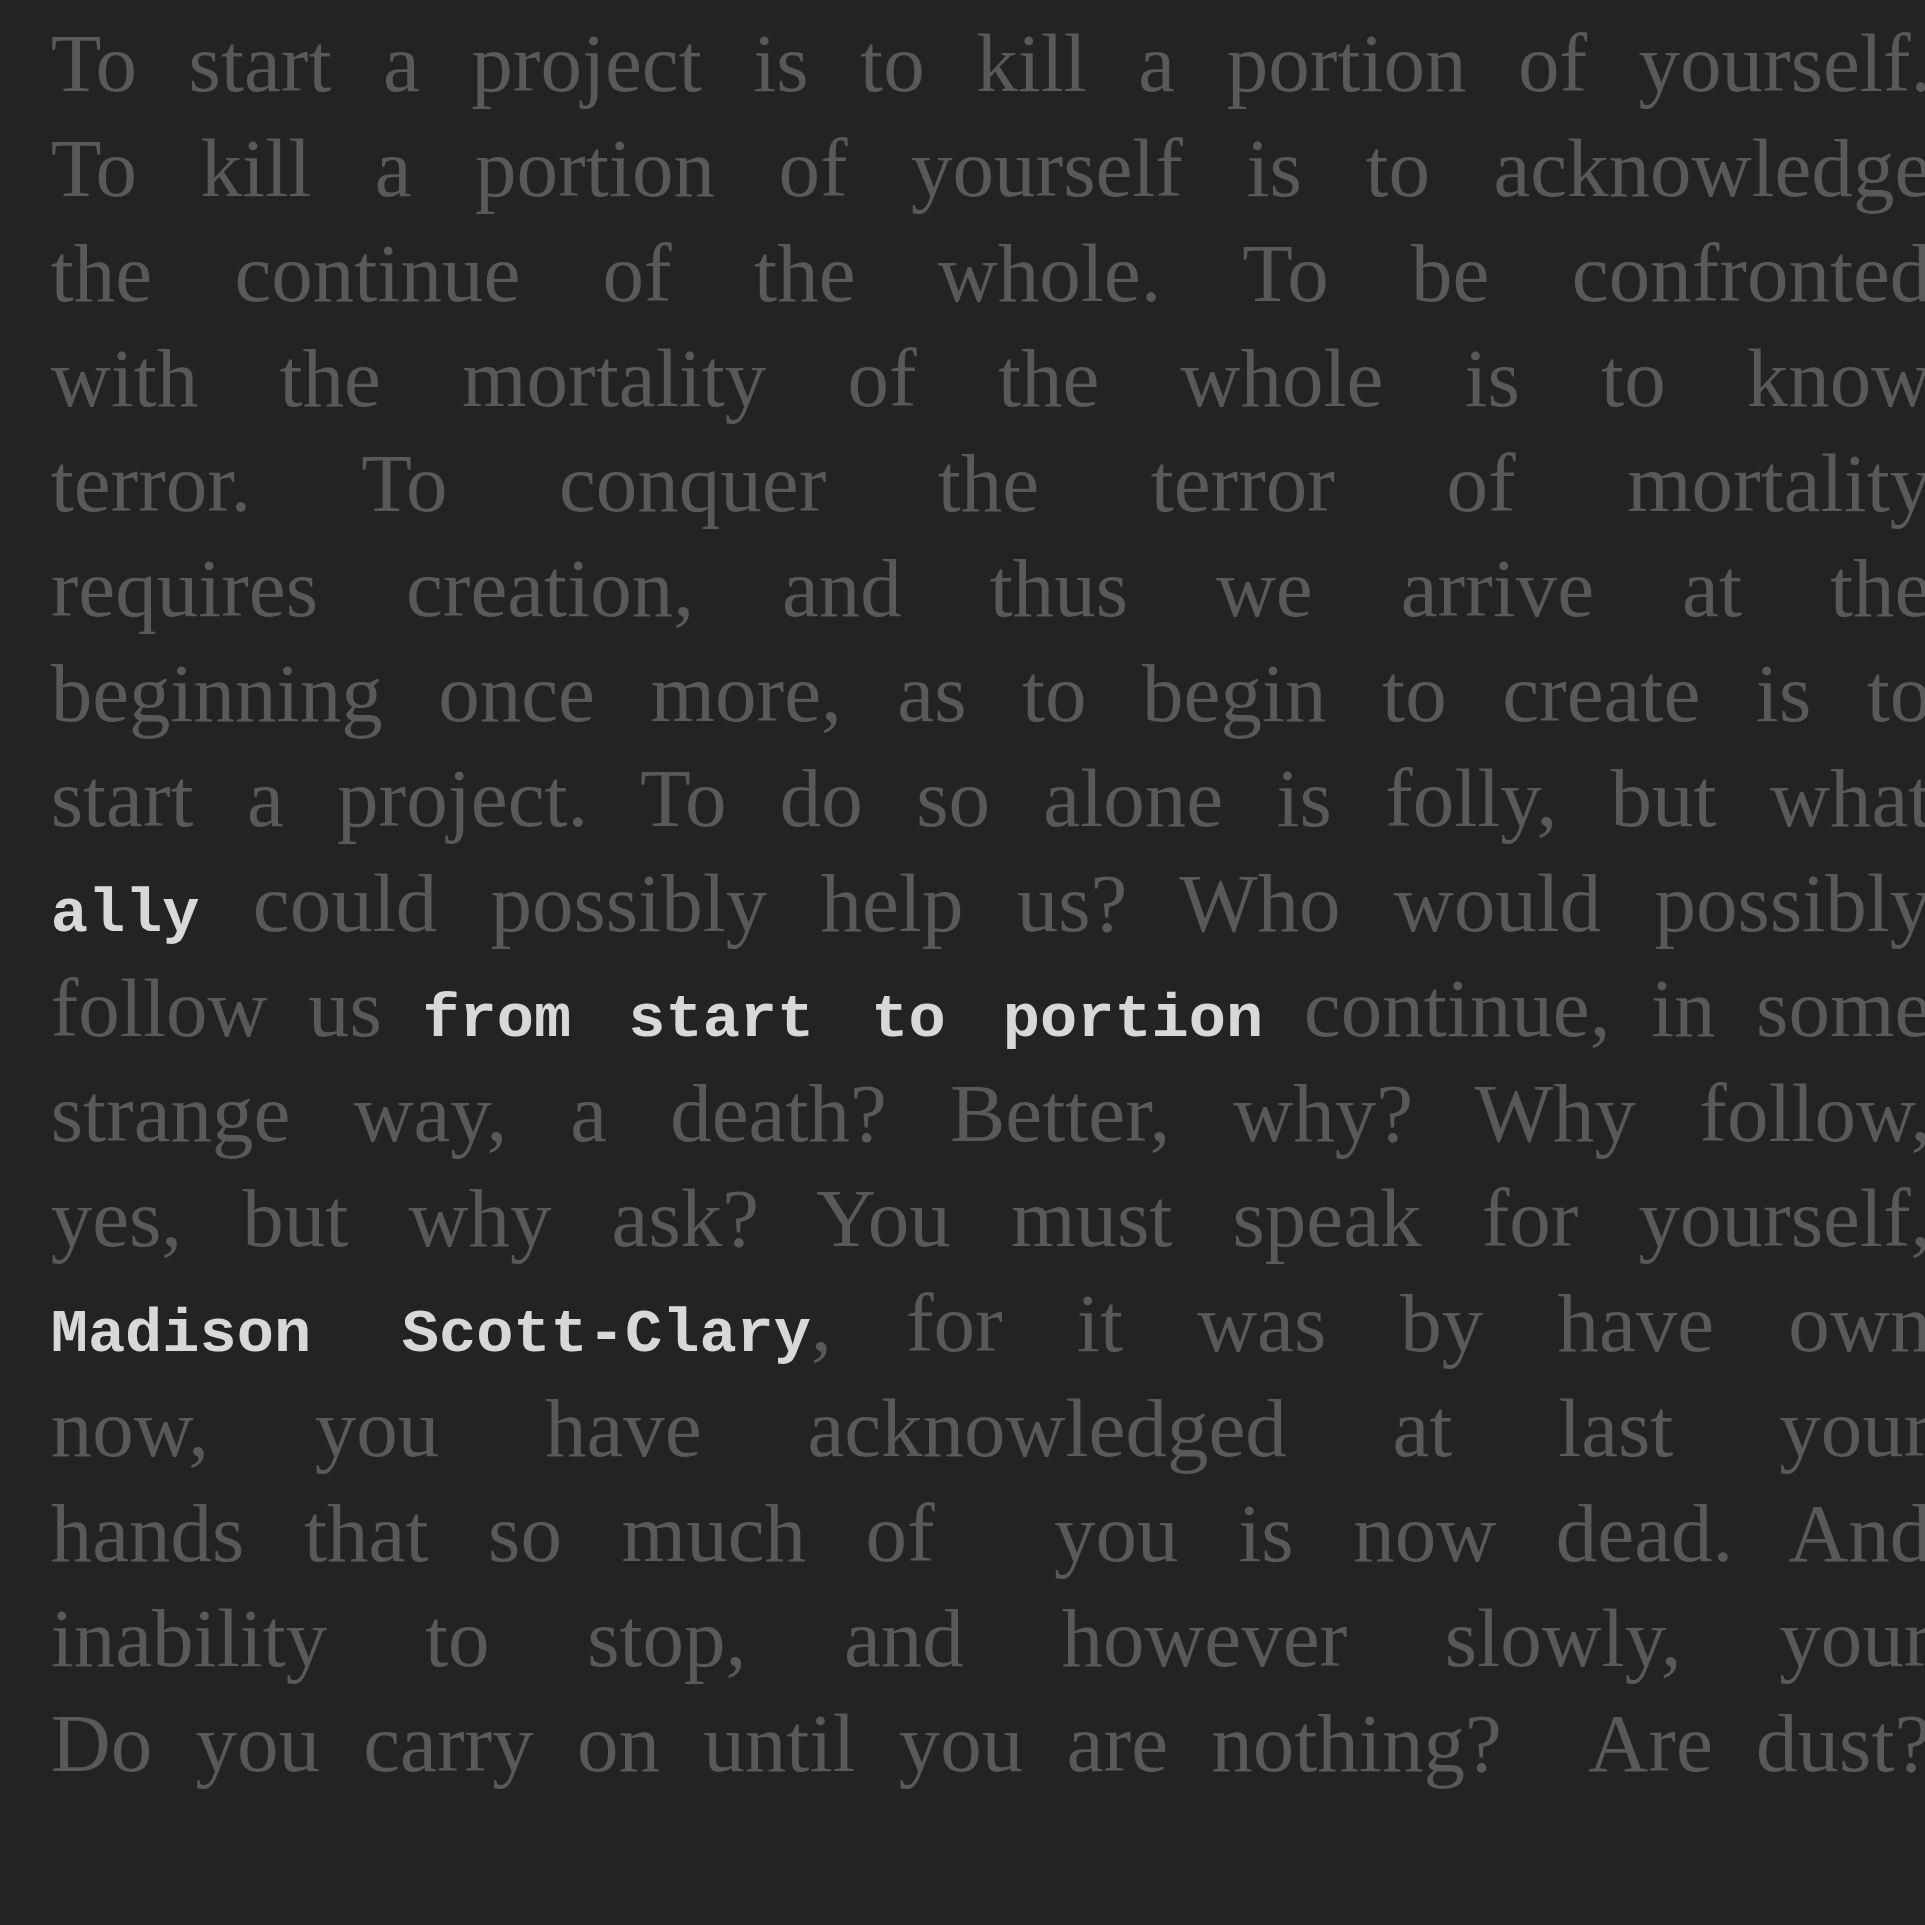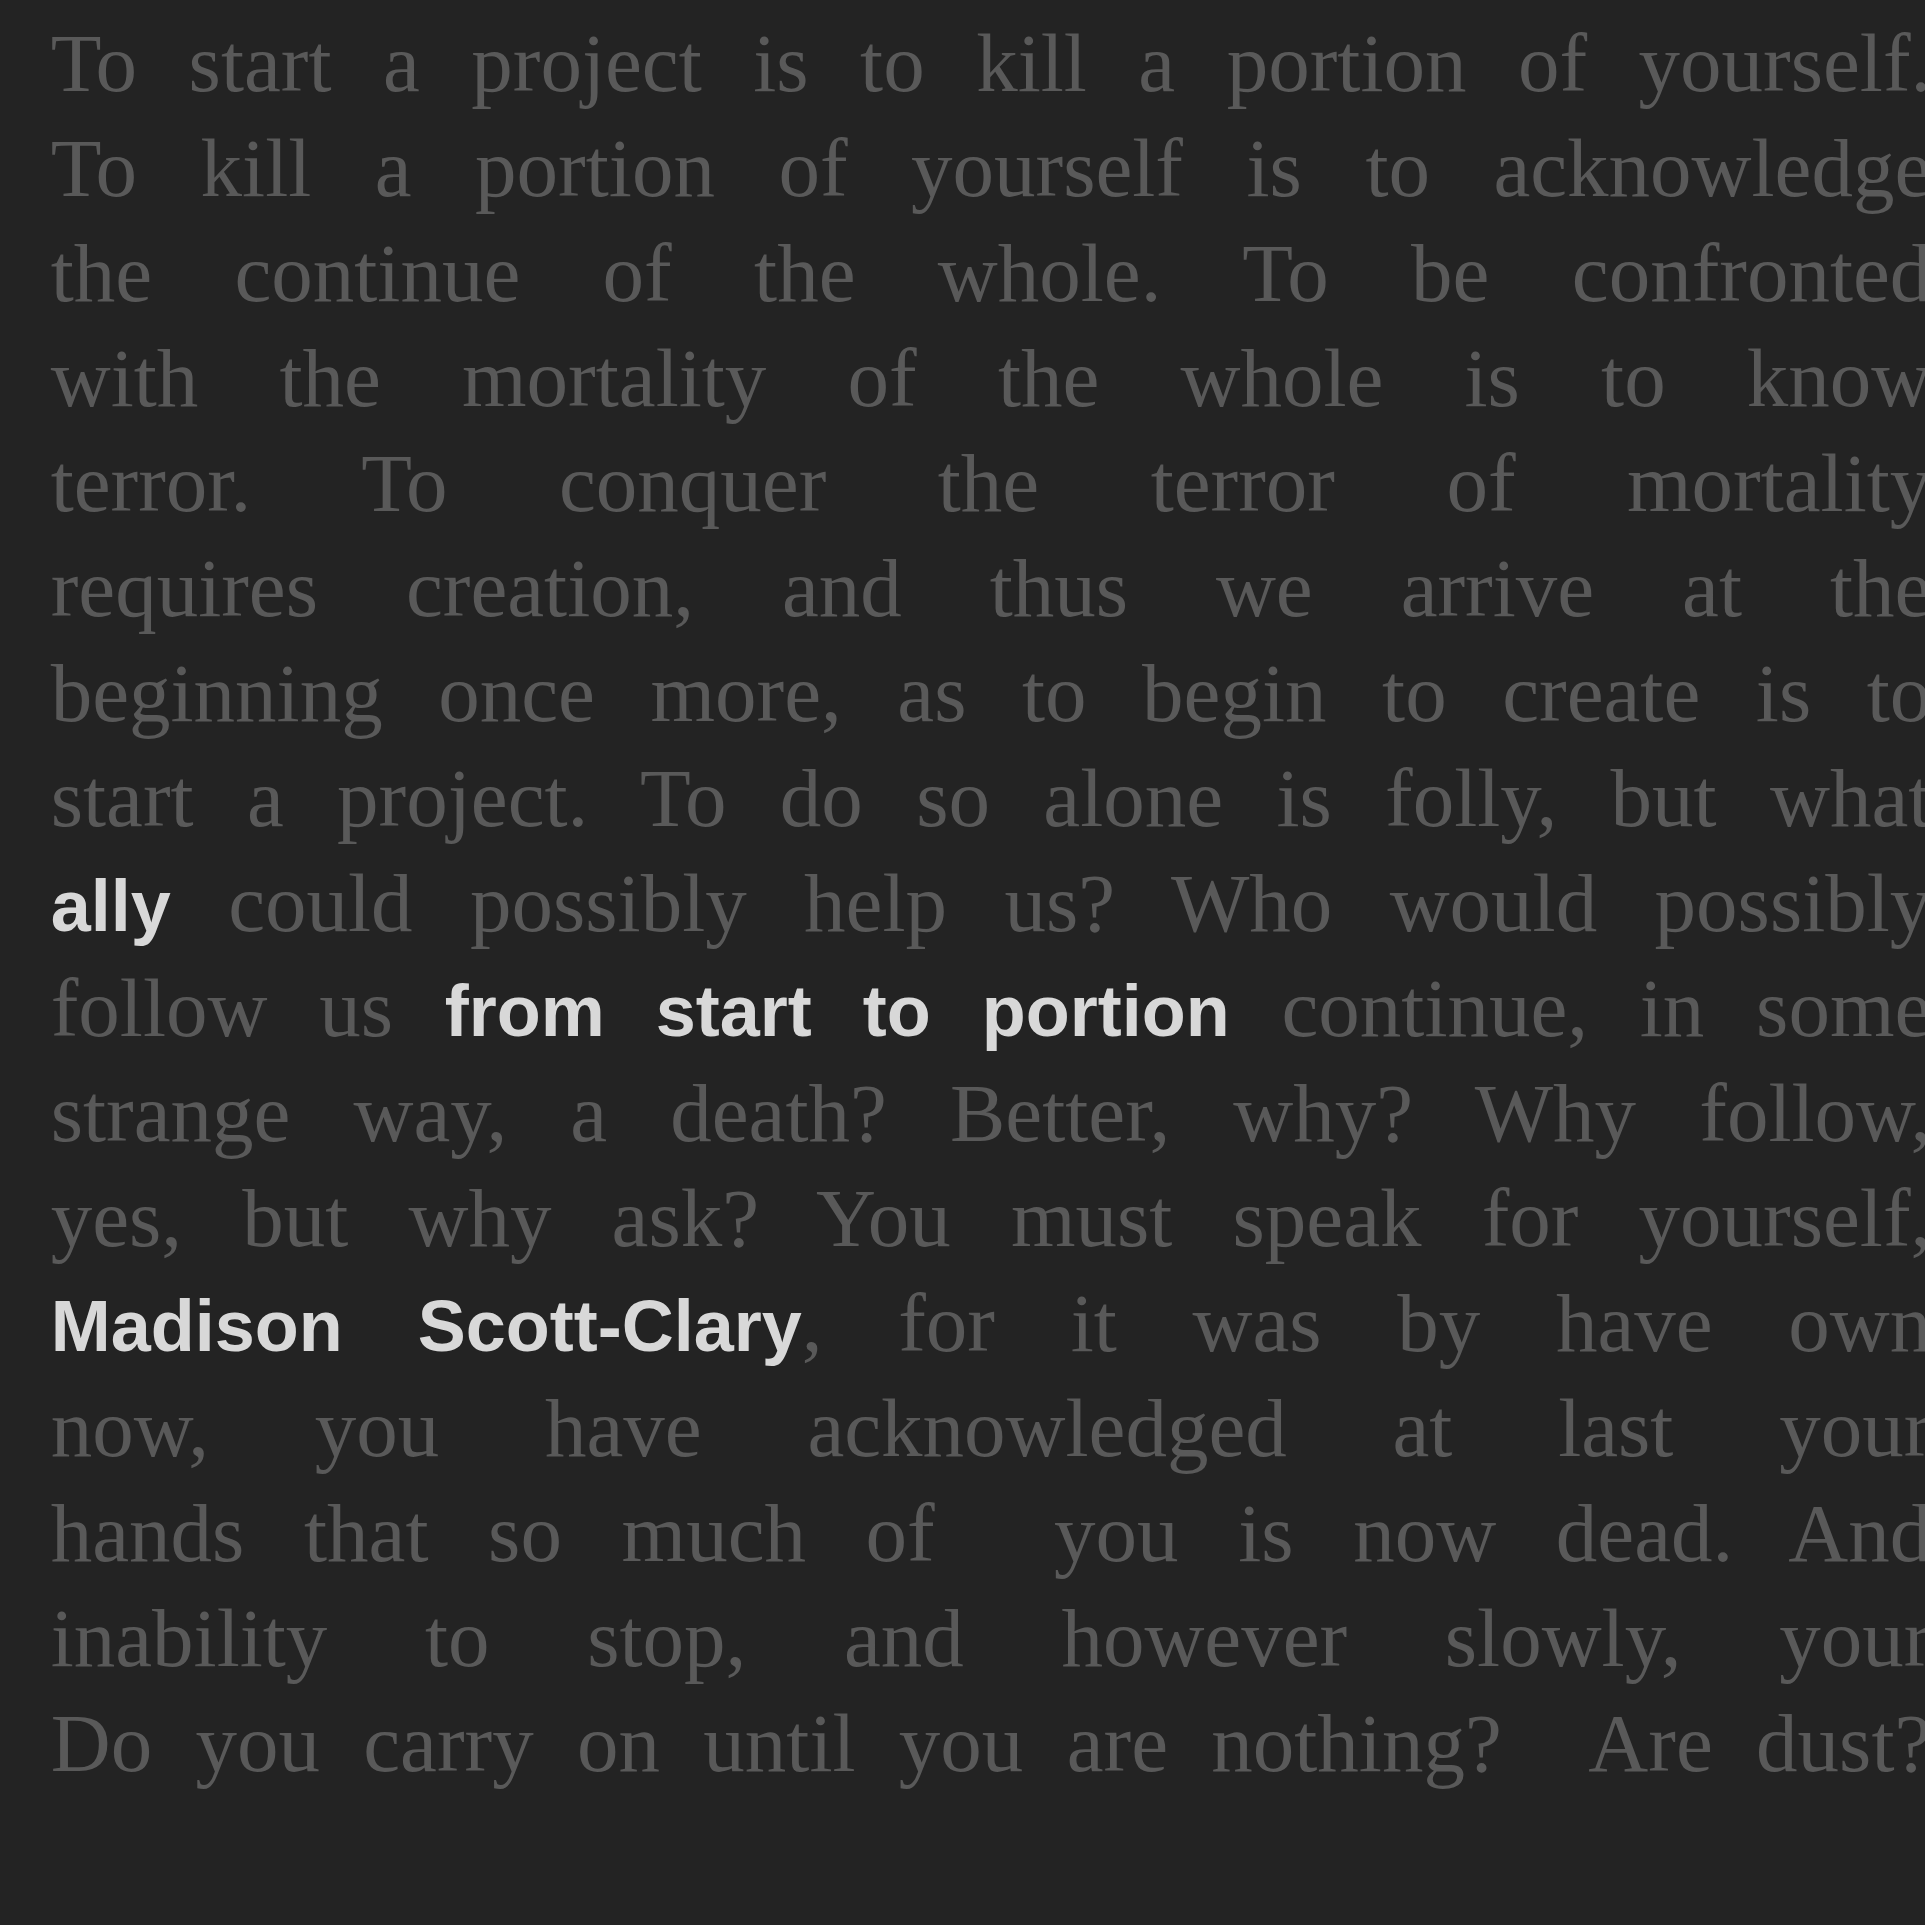--- a/index.html
+++ b/index.html
@@ -34,23 +34,23 @@
     font-size: 83px;
     color: var(--body-color);
     white-space: normal;
     margin-left: 28px;
   }
   .seg-body {
     font-family: "Liberation Serif", serif;
     color: var(--body-color);
   }
   .seg-hl {
-    font-family: Liberation Sans, sans-serif;
+    font-family: Liberation Mono, monospace;
     font-weight: bold;
-    font-size: 72px;
+    font-size: 62px;
     color: var(--hl-color);
   }
 </style>
 </head>
 <body>
 
 <div class="cover">
   <div class="cover-text">
       <div class="line"><span class="seg-body">To start a project is to kill a portion of yourself.</span></div>
       <div class="line"><span class="seg-body">To kill a portion of yourself is to acknowledge</span></div>

